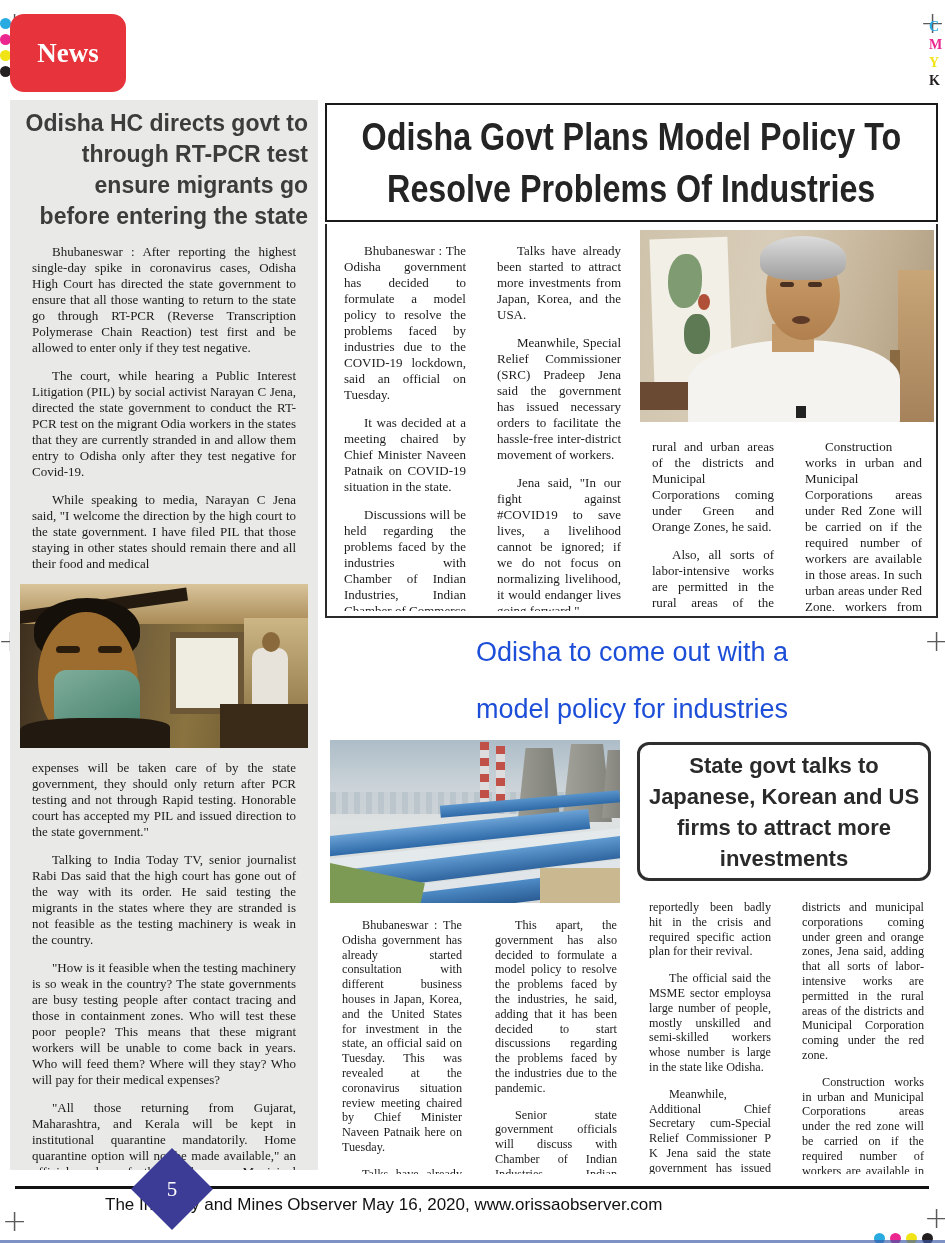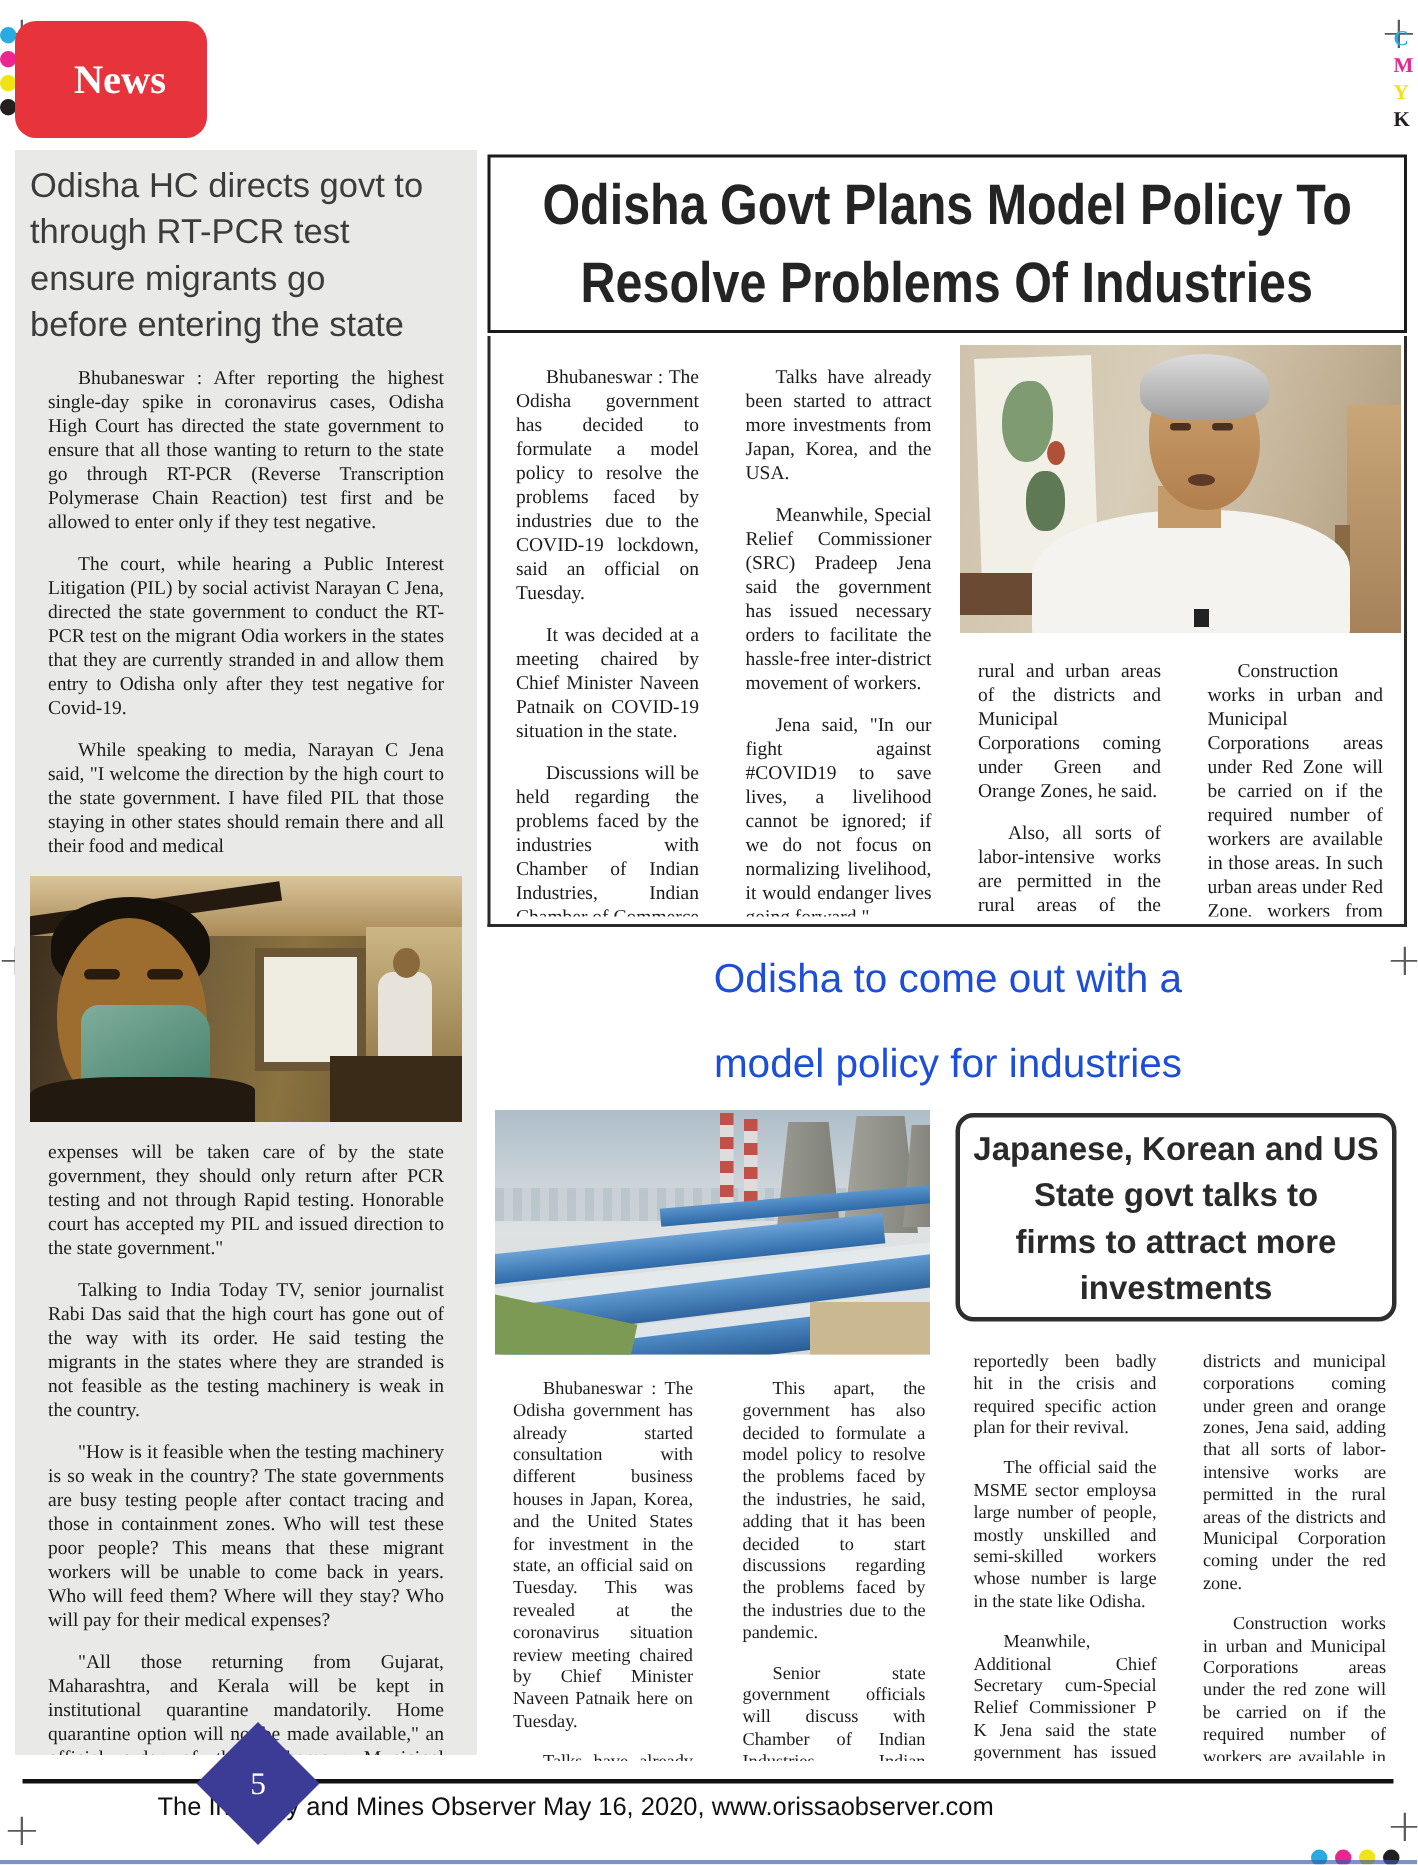--- a/index.html
+++ b/index.html
@@ -22,21 +22,21 @@
   
   .cols p{margin:12px;text-align:justify;text-indent:20px;}
   .body-l p{font-size:13px;line-height:16px;}
   .body-s p{font-size:12.2px;line-height:14.8px;}
   p.noindent{text-indent:0;}
 
   
   .left-article{position:absolute;left:10px;top:100px;width:308px;height:1070px;
                 background:#e9e9e7;box-sizing:border-box;padding:6px 10px;overflow:hidden;}
   .left-headline{font-family:"Liberation Sans",sans-serif;font-size:23px;line-height:31px;
-                 color:#3c3c3c;text-align:left;margin:2px 0 6px;}
+                 color:#3c3c3c;text-align:right;margin:2px 0 6px;font-weight:bold;}
   .train-photo{position:relative;width:100%;height:164px;margin:7px 0;overflow:hidden;
                background:linear-gradient(100deg,#3a2c1c 0%,#6d5a3a 35%,#8a733f 60%,#5a482c 100%);}
   .ph{position:absolute;}
 
   
   .tr-headline-box{position:absolute;left:325px;top:103px;width:613px;height:119px;
                    border:2.5px solid #1a1a1a;box-sizing:border-box;display:flex;flex-direction:column;
                    align-items:center;justify-content:center;}
   .tr-line{font-family:"Liberation Sans",sans-serif;font-weight:bold;font-size:38px;line-height:52px;
            color:#242424;white-space:nowrap;transform:scaleX(.85);transform-origin:50% 50%;}
@@ -99,21 +99,21 @@
   <div class="cmyk-letter" style="left: 929px; top: 38px; color: rgb(236, 38, 143);">M</div>
   <div class="cmyk-letter" style="left: 929px; top: 56px; color: rgb(240, 228, 22);">Y</div>
   <div class="cmyk-letter" style="left: 929px; top: 74px; color: rgb(35, 31, 32);">K</div>
 
   <div class="cmyk-dot" style="left: 874px; top: 1233px; background-color: rgb(41, 171, 226);"></div>
   <div class="cmyk-dot" style="left: 890px; top: 1233px; background-color: rgb(236, 38, 143);"></div>
   <div class="cmyk-dot" style="left: 906px; top: 1233px; background-color: rgb(240, 228, 22);"></div>
   <div class="cmyk-dot" style="left: 922px; top: 1233px; background-color: rgb(35, 31, 32);"></div>
   <div class="bottom-trim"></div>
 
-  <div class="news-banner" style="background-color: rgb(230, 51, 60); padding-left: 12px;">
+  <div class="news-banner" style="background-color: rgb(230, 51, 60);">
     <span>News</span>
   </div>
 
   <div class="left-article">
     <div class="left-headline">
         <div>Odisha HC directs govt to</div>
         <div>through RT-PCR test</div>
         <div>ensure migrants go</div>
         <div>before entering the state</div>
       </div>
@@ -204,22 +204,22 @@
     <div class="ph" style="left:-30px;top:84px;width:290px;height:20px;background:linear-gradient(#6ba2d6,#2e6aa8);transform:rotate(-6deg);"></div>
     <div class="ph" style="left:-20px;top:104px;width:320px;height:12px;background:#e4e9ec;transform:rotate(-6deg);"></div>
     <div class="ph" style="left:-20px;top:114px;width:330px;height:22px;background:linear-gradient(#5f9ad0,#30659f);transform:rotate(-7deg);"></div>
     <div class="ph" style="left:-10px;top:136px;width:330px;height:10px;background:#dfe5e9;transform:rotate(-7deg);"></div>
     <div class="ph" style="left:-10px;top:144px;width:340px;height:22px;background:linear-gradient(#4f8cc6,#2a5c94);transform:rotate(-7deg);"></div>
     <div class="ph" style="left:-30px;top:130px;width:120px;height:60px;background:#7d9a55;transform:rotate(12deg);"></div>
     <div class="ph" style="left:210px;top:128px;width:90px;height:40px;background:#c9b890;"></div>
   </div>
 
   <div class="highlight-box">
+      <div class="hb-line">State govt talks to</div>
       <div class="hb-line">Japanese, Korean and US</div>
-      <div class="hb-line">State govt talks to</div>
       <div class="hb-line">firms to attract more</div>
       <div class="hb-line">investments</div>
     </div>
 
   <div class="b-col b-col-1 cols body-s">
       <p>Bhubaneswar : The Odisha government has already started consultation with different business houses in Japan, Korea, and the United States for investment in the state, an official said on Tuesday. This was revealed at the coronavirus situation review meeting chaired by Chief Minister Naveen Patnaik here on Tuesday.</p>
       <p>Talks have already been started to attract more investments from Japan, Korea, and America, a senior official said after the meeting.</p>
     </div>
   <div class="b-col b-col-2 cols body-s">
       <p>This apart, the government has also decided to formulate a model policy to resolve the problems faced by the industries, he said, adding that it has been decided to start discussions regarding the problems faced by the industries due to the pandemic.</p>

